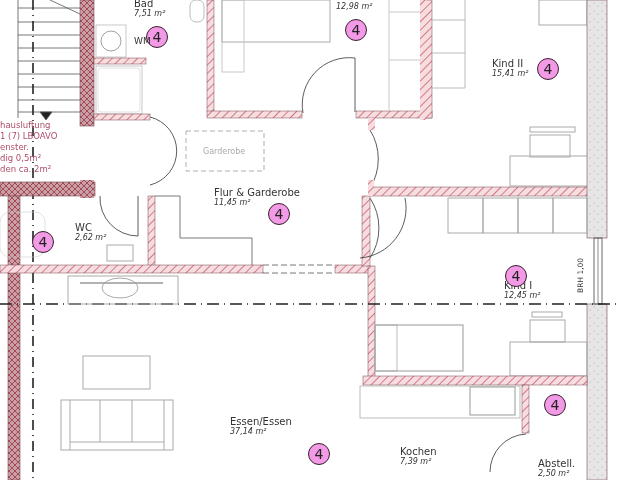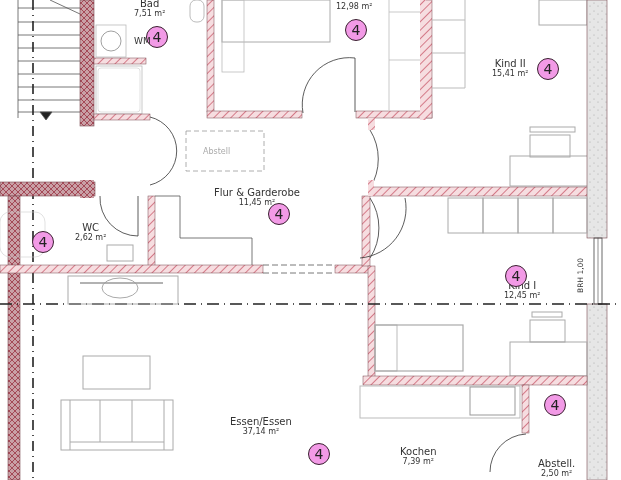--- a/index.html
+++ b/index.html
@@ -1,20 +1,20 @@
 <!DOCTYPE html>
 <html><head>
 <meta charset="utf-8">
 <style>
   html, body { margin: 0; padding: 0; }
   body { width: 621px; height: 480px; overflow: hidden; background: #ffffff; font-family: "DejaVu Sans", sans-serif; }
-  #plan { position: absolute; left: 0; top: 0; width: 621px; height: 480px; text-align: center; }
+  #plan { position: absolute; left: 0; top: 0; width: 621px; height: 480px; }
   .label { position: absolute; color: #333; font-family: "DejaVu Sans", sans-serif; white-space: nowrap; }
   .room-name { font-size: 10px; color: #333; }
-  .room-area { font-size: 8px; color: #333; }
+  .room-area { font-size: 8px; color: #333; font-style: italic; }
   .badge { position: absolute; width: 22px; height: 22px; border-radius: 50%; background: #f29ae6; border: 1.6px solid #3a2030; box-sizing: border-box; display: flex; align-items: center; justify-content: center; font-size: 14px; color: #222; font-family: "DejaVu Sans", sans-serif; }
   .note { position: absolute; font-size: 8.5px; color: #b0506a; font-family: "DejaVu Sans", sans-serif; white-space: nowrap; line-height: 11px; }
   .dachluke { position: absolute; font-size: 8px; color: #aaa; }
   .brh { position: absolute; font-size: 7.5px; color: #333; transform: rotate(-90deg); transform-origin: left top; white-space: nowrap; }
   .wm { position: absolute; font-size: 9px; color: #333; margin-left: 32px; }
 </style>
 </head>
 <body>
 
 <div id="plan">
@@ -167,21 +167,21 @@
     <div class="room-area">12,98 m²</div>
   </div>
   <div class="badge" style="left:345px;top:19px;">4</div>
 
   <div class="label" style="left:492px;top:58px;">
     <div class="room-name">Kind II</div>
     <div class="room-area">15,41 m²</div>
   </div>
   <div class="badge" style="left:537px;top:58px;">4</div>
 
-  <div class="dachluke" style="left:203px;top:147px;">Abstell</div>
+  <div class="dachluke" style="left:203px;top:147px;">Garderobe</div>
 
   <div class="label" style="left:214px;top:187px;">
     <div class="room-name">Flur &amp; Garderobe</div>
     <div class="room-area">11,45 m²</div>
   </div>
   <div class="badge" style="left:268px;top:203px;">4</div>
 
   <div class="label" style="left:75px;top:222px;">
     <div class="room-name">WC</div>
     <div class="room-area">2,62 m²</div>
@@ -207,13 +207,20 @@
     <div class="room-area">7,39 m²</div>
   </div>
 
   <div class="label" style="left:538px;top:446px;margin-top:12px;">
     <div class="room-name">Abstell.</div>
     <div class="room-area">2,50 m²</div>
   </div>
   <div class="badge" style="left:544px;top:394px;">4</div>
 
   
+  <div class="note" style="left:0px;top:120px;">
+    <div>hausluftung</div>
+    <div>1 (7) LBOAVO</div>
+    <div>enster.</div>
+    <div>dig 0,5m²</div>
+    <div>den ca. 2m²</div>
+  </div>
 </div>
 
 </body></html>

